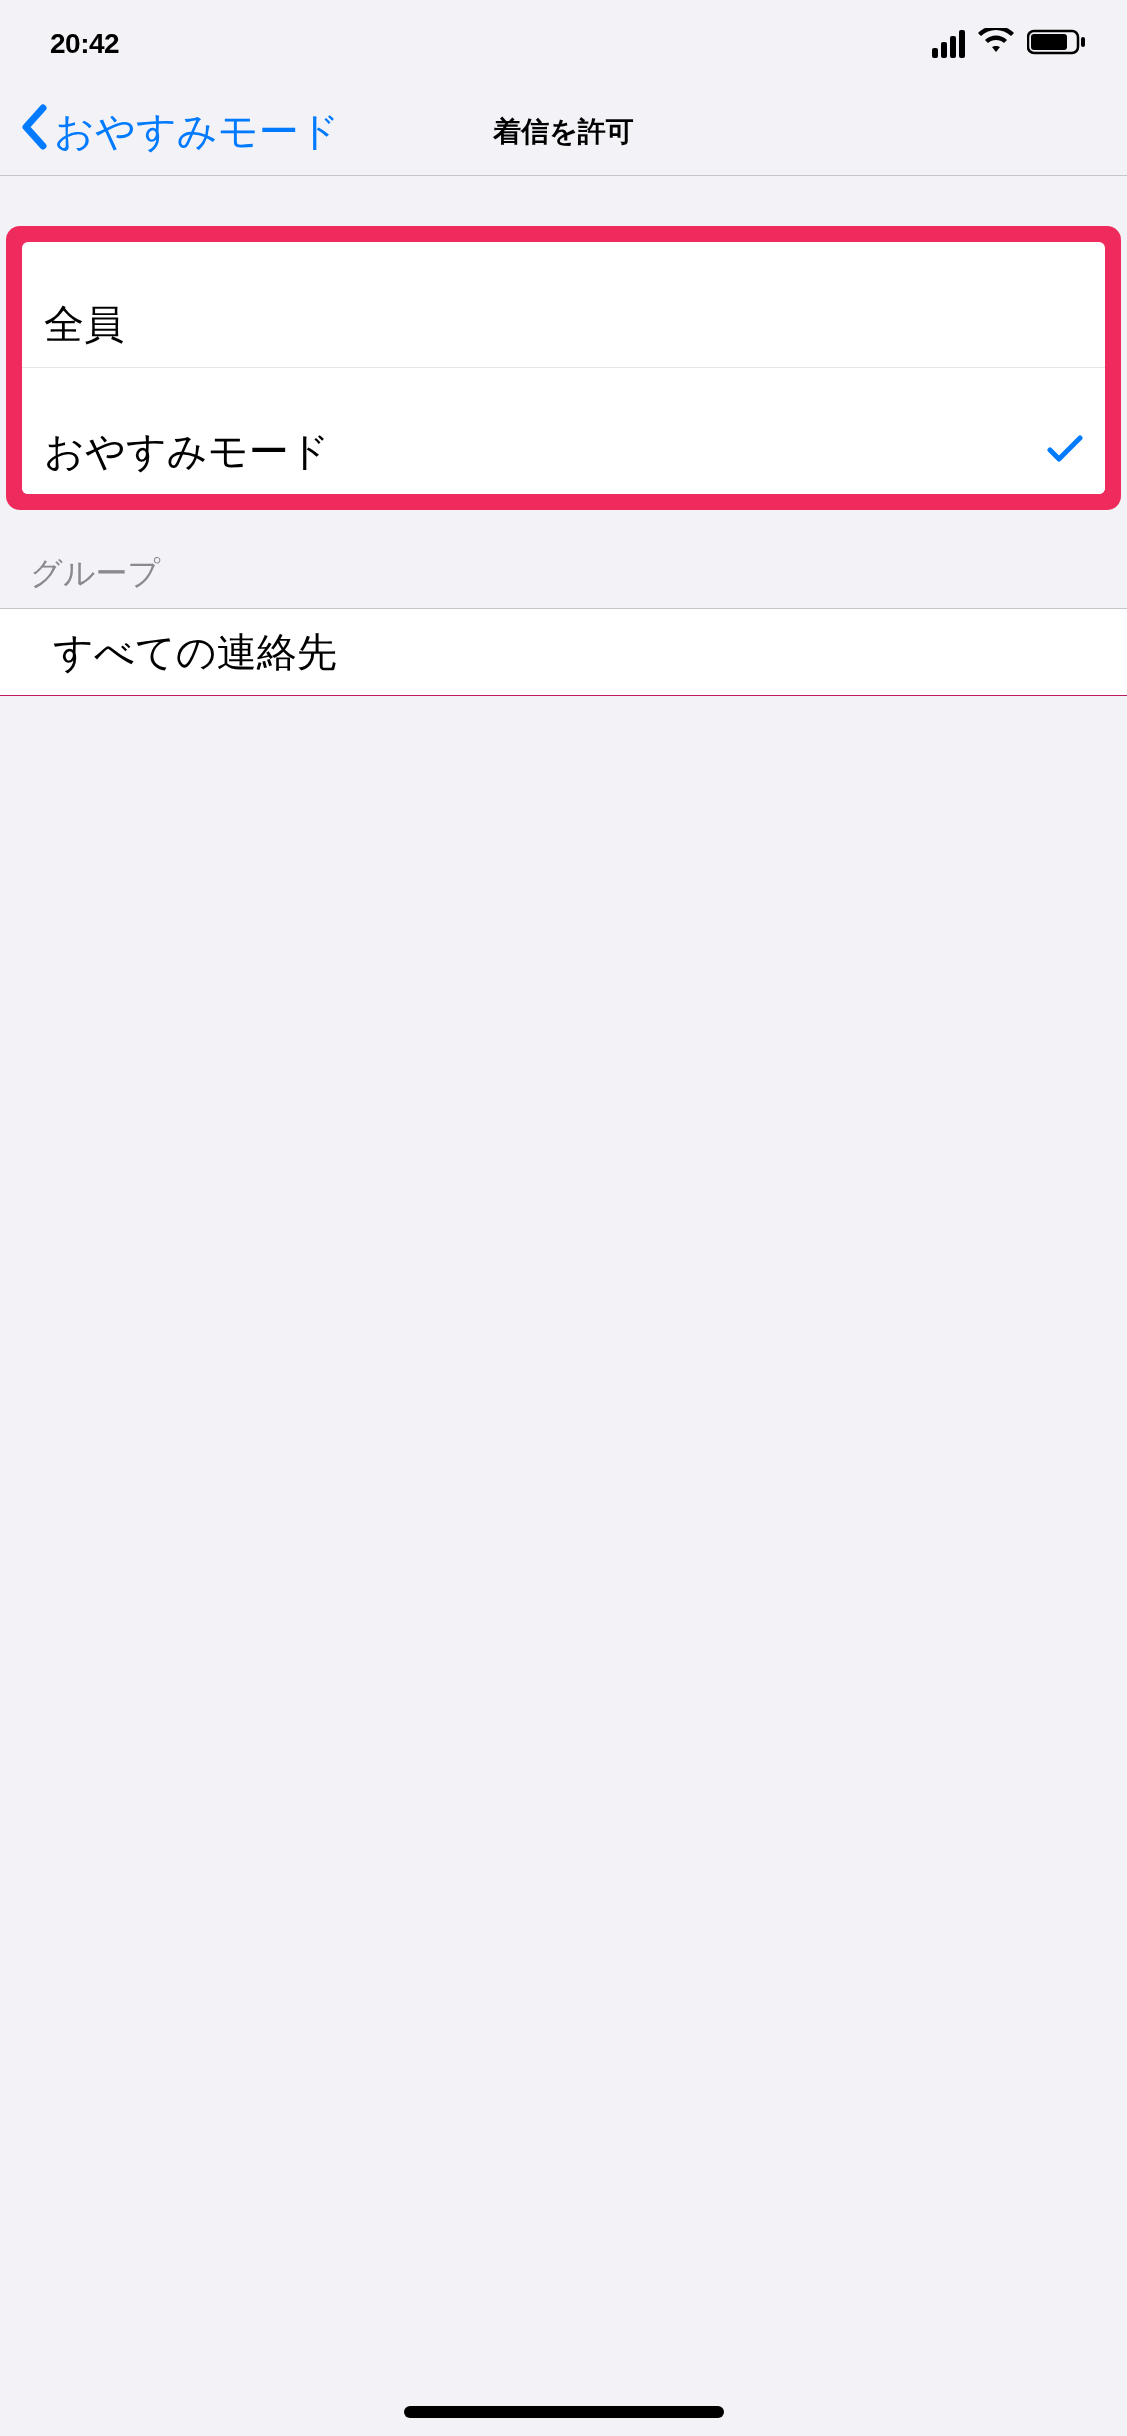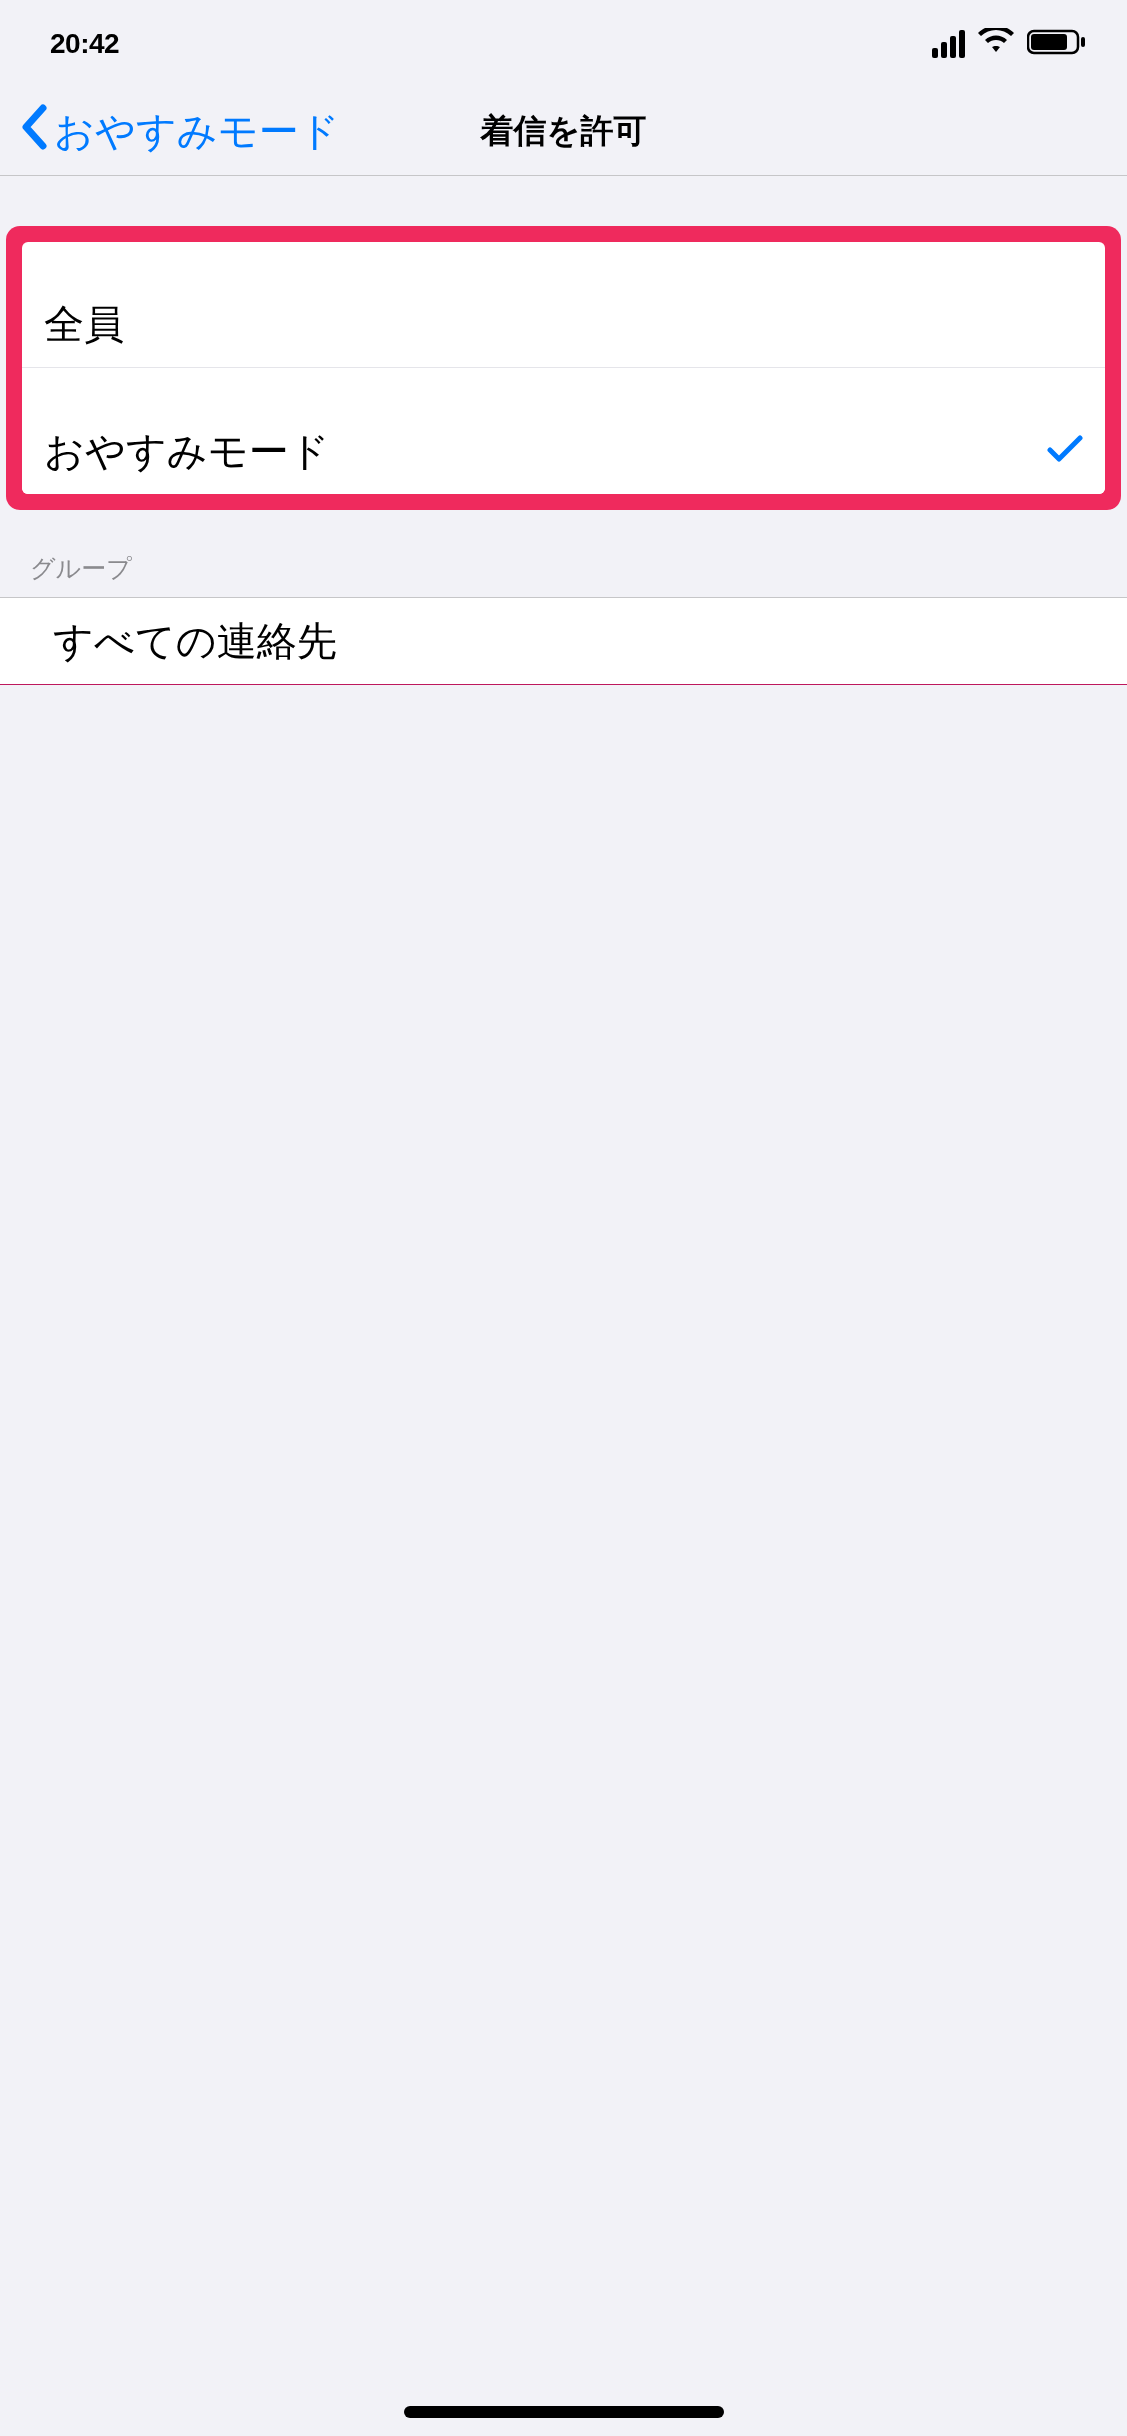--- a/index.html
+++ b/index.html
@@ -89,21 +89,21 @@
     
     .back-chevron svg {
       width: 30px;
       height: 46px;
     }
     
     .nav-title {
       position: absolute;
       left: 50%;
       transform: translateX(-50%);
-      font-size: 33px;
+      font-size: 28px;
       font-weight: 600;
       color: #000;
     }
     
     
     .highlight-box {
       margin: 50px 6px 0 6px;
       padding: 16px;
       background: #ef2a5d;
       border-radius: 14px;
@@ -149,21 +149,21 @@
     }
     
     .checkmark svg {
       width: 36px;
       height: 32px;
     }
     
     
     .section-header {
       padding: 42px 30px 12px 30px;
-      font-size: 25px;
+      font-size: 32px;
       color: #8a8a8e;
       font-weight: 400;
     }
     
     
     .group-section {
       border-top: 1px solid #c6c6c8;
       border-bottom: 1px solid #be185d;
       padding-left: 23px;
     }

